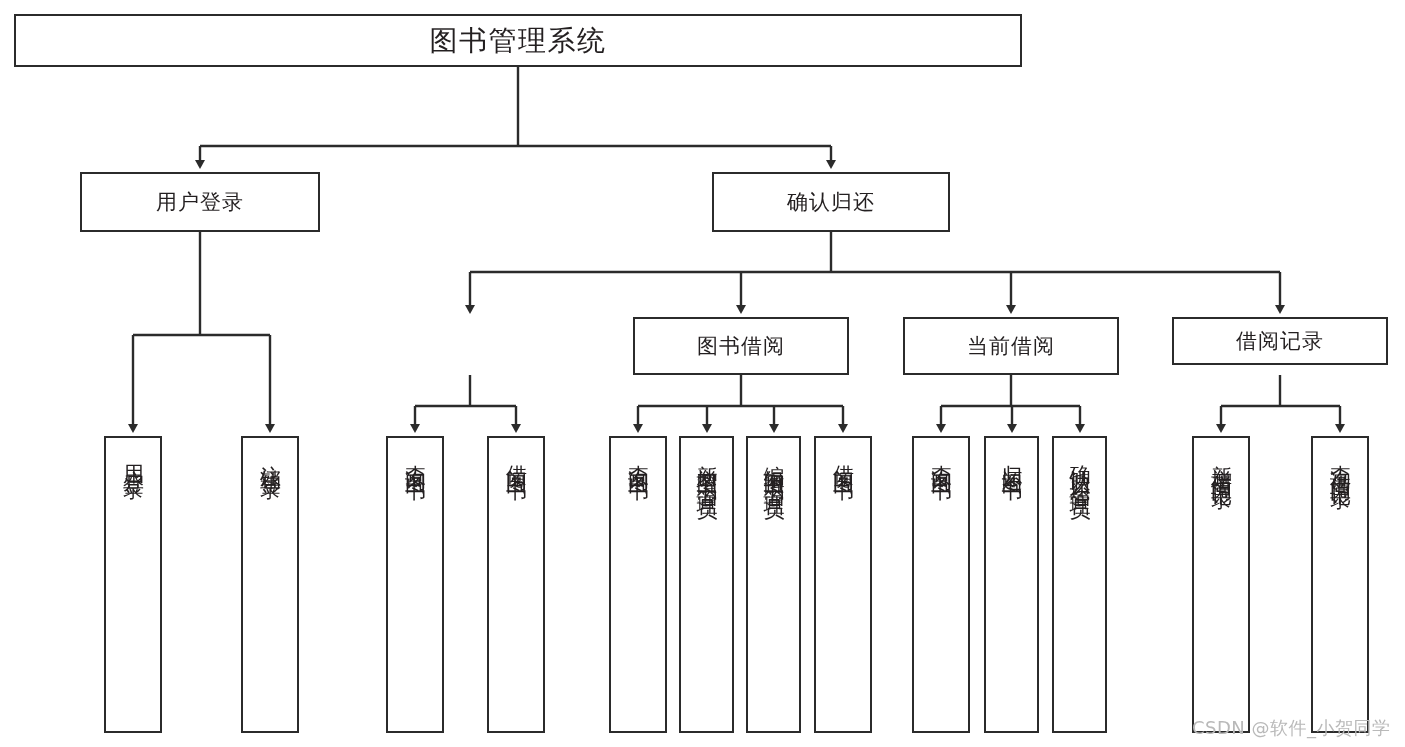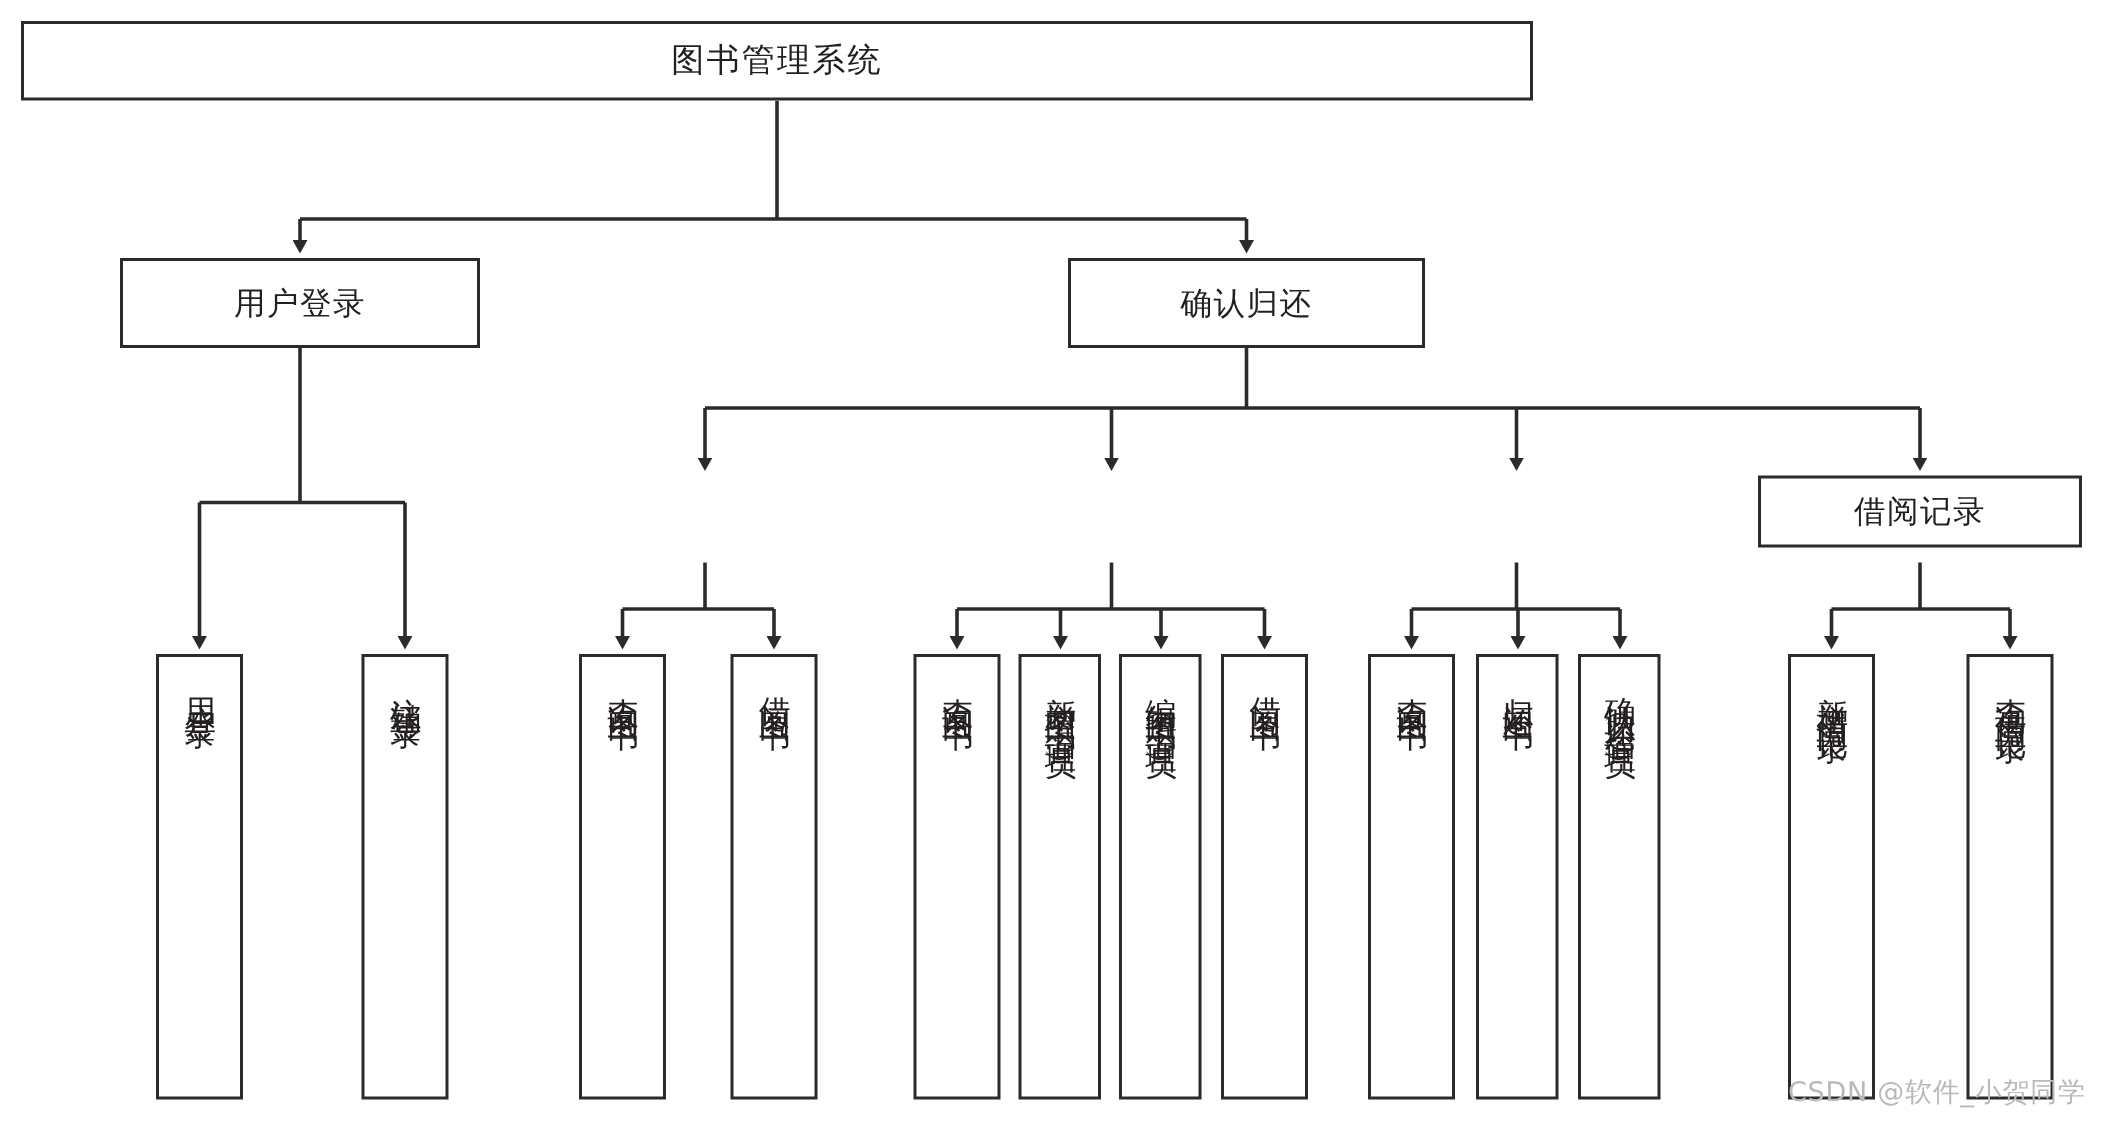--- a/index.html
+++ b/index.html
@@ -35,21 +35,21 @@
     align-items: center;
     justify-content: center;
     text-align: center;
     line-height: 1.25;
   }
   .node.horiz {
     font-size: 21px;
     letter-spacing: 1px;
   }
   .node.root {
-    font-size: 22px;
+    font-size: 28px;
     letter-spacing: 1.5px;
   }
   .node.leaf {
     font-size: 21px;
     align-items: flex-start;
     padding-top: 10px;
   }
   .node.leaf .vtext {
     writing-mode: vertical-rl;
     text-orientation: upright;
@@ -113,20 +113,22 @@
         <path d="M1221,406 L1221,425" marker-end="url(#arrowhead)"></path>
         <path d="M1340,406 L1340,425" marker-end="url(#arrowhead)"></path>
       </g>
   </svg>
 
   <div class="node root" style="left: 14px; top: 14px; width: 1008px; height: 53px;">图书管理系统</div>
 
   <div class="node horiz" style="left: 80px; top: 172px; width: 240px; height: 60px;">用户登录</div>
   <div class="node horiz" style="left: 712px; top: 172px; width: 238px; height: 60px;">确认归还</div>
 
+  <div class="node horiz" style="left: 633px; top: 317px; width: 216px; height: 58px;">图书借阅</div>
+  <div class="node horiz" style="left: 903px; top: 317px; width: 216px; height: 58px;">当前借阅</div>
   <div class="node horiz" style="left: 1172px; top: 317px; width: 216px; height: 48px;">借阅记录</div>
 
   <div class="node leaf" style="left: 104px; top: 436px; width: 58px; height: 297px;">
     <span class="vtext">用户登录</span>
   </div>
   <div class="node leaf" style="left: 241px; top: 436px; width: 58px; height: 297px;">
     <span class="vtext">注销登录</span>
   </div>
   <div class="node leaf" style="left: 386px; top: 436px; width: 58px; height: 297px;">
     <span class="vtext">查询图书</span>

